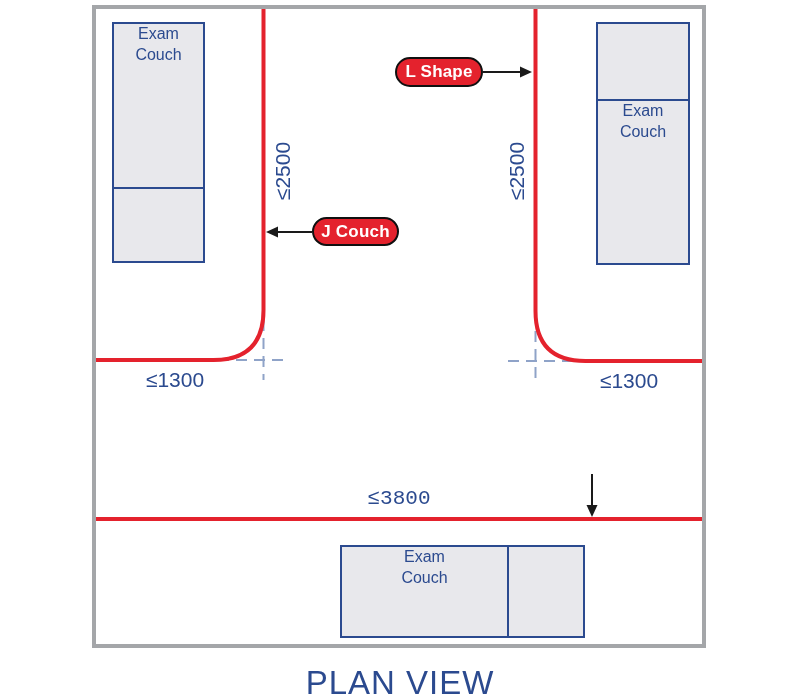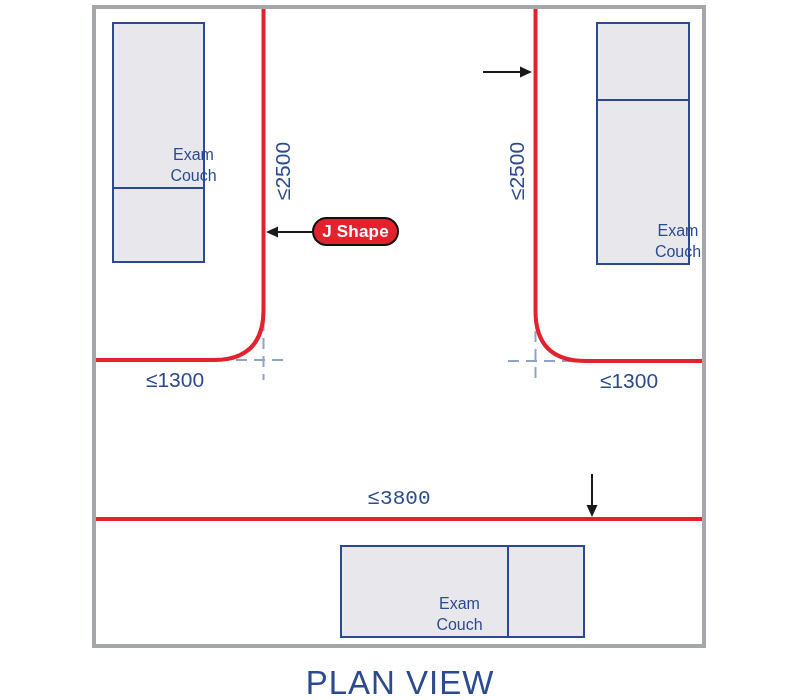--- a/index.html
+++ b/index.html
@@ -25,24 +25,23 @@
   .dash{fill:none;stroke:var(--dash-blue);stroke-width:2;stroke-dasharray:11 7;}
   .arrow{stroke:var(--arrow-black);stroke-width:2;}
   .ahead{fill:var(--arrow-black);stroke:none;}
   .couch{
     position:absolute;background:var(--couch-fill);
     border:2px solid var(--navy);box-sizing:border-box;
   }
   .couch .divider-h{position:absolute;left:0;right:0;height:2px;background:var(--navy);}
   .couch .divider-v{position:absolute;top:0;bottom:0;width:2px;background:var(--navy);}
   .couch-label{
-    position:absolute;display:flex;align-items:flex-end;justify-content:center;
+    position:absolute;display:flex;align-items:flex-start;justify-content:center;
     color:var(--navy);font-size:16px;line-height:1.3;text-align:center;
     white-space:pre-line;
-    margin-left:35px;
   }
   .couch-label span{display:block;width:70px;}
   .pill{
     position:absolute;display:flex;align-items:center;justify-content:center;
     background:var(--track-red);border:2.5px solid #101010;border-radius:16px;
     box-sizing:border-box;color:var(--pill-text);font-weight:bold;font-size:17px;
     letter-spacing:.2px;
   }
   .dim{
     position:absolute;color:var(--navy);font-size:21px;text-align:center;
@@ -94,22 +93,25 @@
     </div>
   </div>
 
   <div class="couch" style="left:340px;top:545px;width:245px;height:93px;">
     <div class="divider-v" style="left:165px;"></div>
     <div class="couch-label" style="left:0;top:0;width:165px;height:89px;">
       <span>Exam Couch</span>
     </div>
   </div>
 
+  <div class="pill" style="left:395px;top:57px;width:88px;height:30px;">
+    <span>L Shape</span>
+  </div>
   <div class="pill" style="left:312px;top:217px;width:87px;height:29px;">
-    <span>J Shape</span>
+    <span>J Couch</span>
   </div>
 
   <div class="dim vert" style="left:223px;top:159px;">≤2500</div>
   <div class="dim vert" style="left:457px;top:159px;">≤2500</div>
   <div class="dim" style="left:125px;top:368px;width:100px;">≤1300</div>
   <div class="dim" style="left:579px;top:369px;width:100px;">≤1300</div>
   <div class="dim" style="left:349px;top:487px;width:100px;font-family:Liberation Mono, monospace;">≤3800</div>
 
   <div class="title">PLAN VIEW</div>
 

